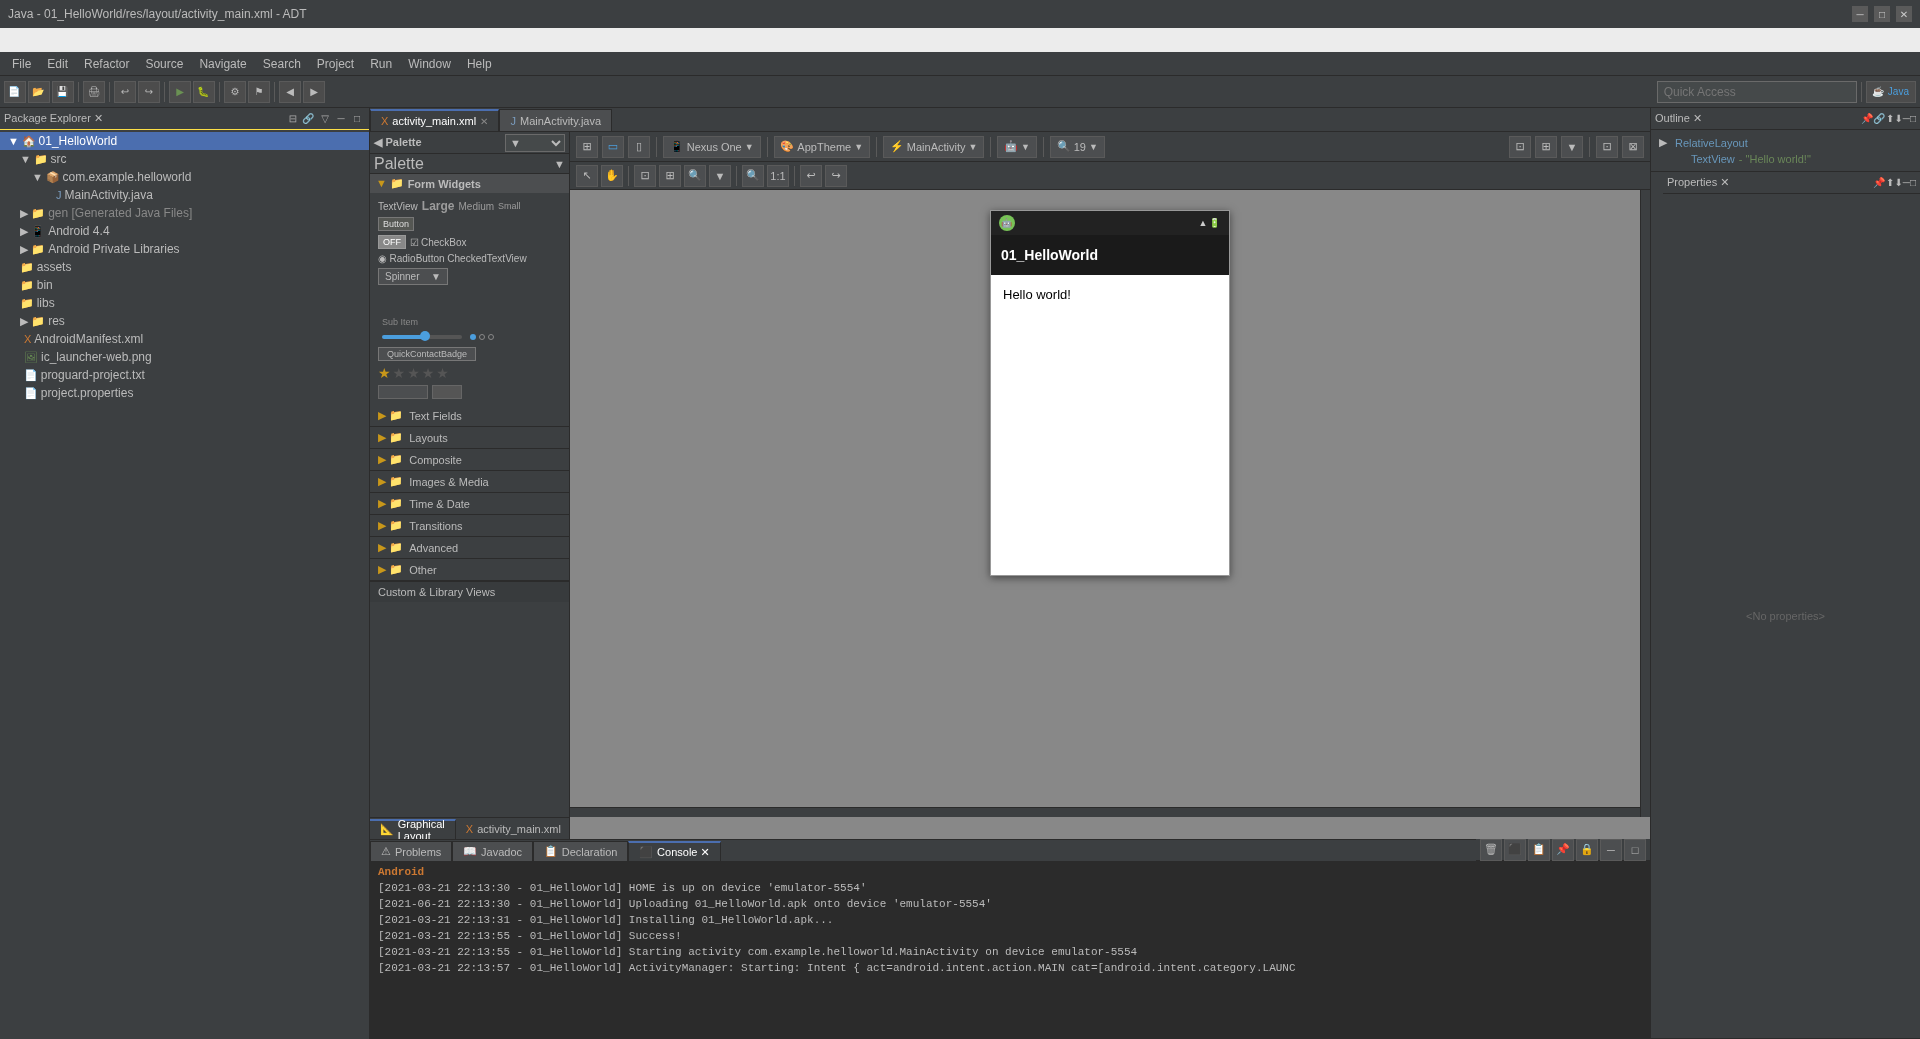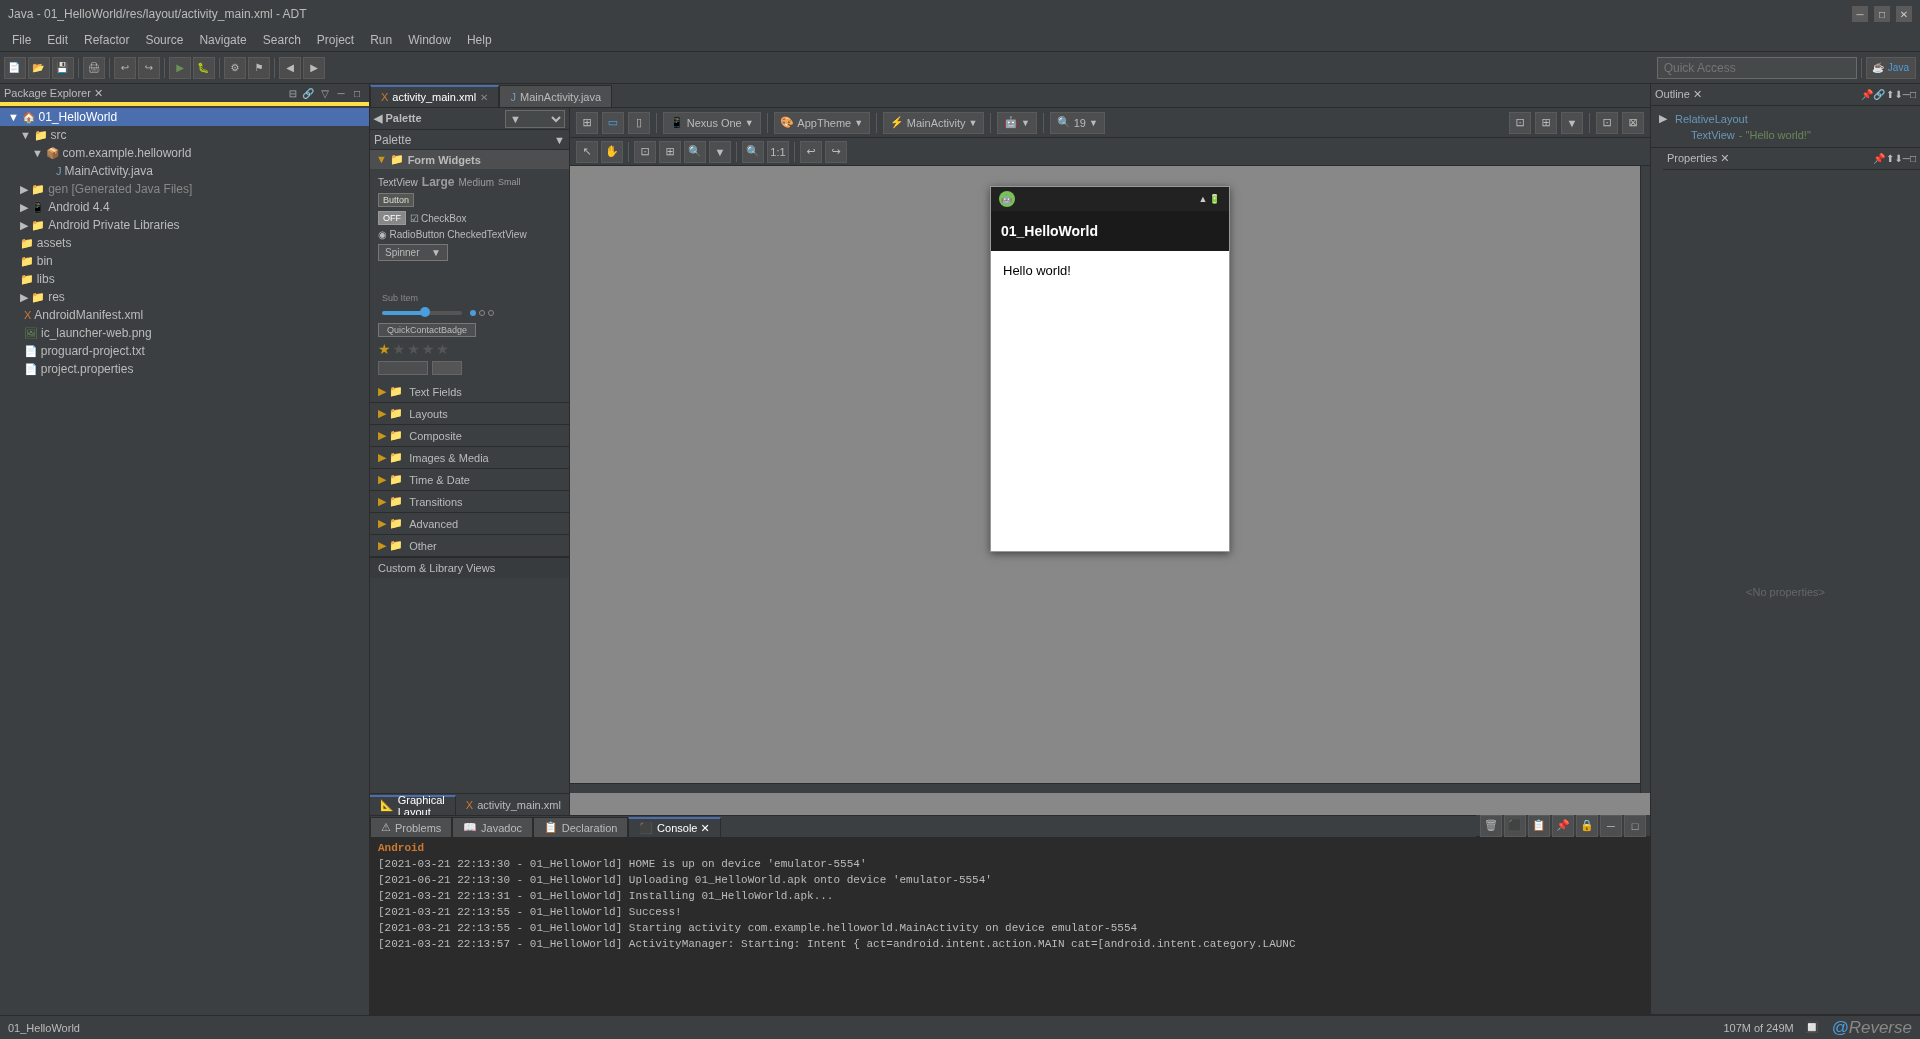--- a/index.html
+++ b/index.html
@@ -5,40 +5,40 @@
     * { box-sizing: border-box; margin: 0; padding: 0; }
     body { font-family: 'Segoe UI', Arial, sans-serif; font-size: 12px; background: #ECECEC; color: #000; overflow: hidden; width: 1920px; height: 1039px; }
 
     
     #title-bar { height: 28px; background: #3C3F41; color: #BBBBBB; display: flex; align-items: center; padding: 0 8px; font-size: 12px; }
     #title-bar .title { flex: 1; }
     #title-bar .win-controls { display: flex; gap: 6px; }
     #title-bar .win-btn { width: 16px; height: 16px; background: #5A5A5A; border: none; color: #CCC; cursor: pointer; font-size: 10px; display: flex; align-items: center; justify-content: center; }
 
     
-    #menu-bar { height: 24px; background: #3C3F41; color: #BBBBBB; display: flex; align-items: center; padding: 0 4px; border-bottom: 1px solid #2B2B2B; }
+    #menu-bar { height: 24px; background: #3C3F41; color: #BBBBBB; display: flex; align-items: center; padding: 0 4px; border-bottom: 1px solid #2B2B2B; margin-top: 24px; }
     #menu-bar .menu-item { padding: 2px 8px; cursor: pointer; font-size: 12px; }
 
     
     #toolbar { height: 32px; background: #3C3F41; display: flex; align-items: center; padding: 0 4px; gap: 2px; border-bottom: 1px solid #2B2B2B; }
     .tb-btn { width: 22px; height: 22px; background: #4C4C4C; border: 1px solid #5A5A5A; color: #BBBBBB; cursor: pointer; font-size: 10px; display: flex; align-items: center; justify-content: center; }
     .tb-sep { width: 1px; height: 20px; background: #5A5A5A; margin: 0 2px; }
     .quick-access-input { background: #45494A; border: 1px solid #6A6A6A; color: #BBBBBB; height: 22px; width: 200px; padding: 0 6px; font-size: 12px; }
 
     
     #main { display: flex; height: calc(1039px - 28px - 24px - 32px - 24px); }
 
     
     #status-bar { height: 24px; background: #3C3F41; color: #BBBBBB; display: flex; align-items: center; padding: 0 8px; font-size: 11px; border-top: 1px solid #2B2B2B; }
     #status-bar .left { flex: 1; }
     #status-bar .right { display: flex; align-items: center; gap: 12px; }
 
     
     #package-explorer { width: 370px; min-width: 370px; background: #3C3F41; border-right: 1px solid #2B2B2B; display: flex; flex-direction: column; }
-    .panel-header { height: 22px; background: #3C3F41; display: flex; align-items: center; padding: 0 4px; border-bottom: 4px solid #fde047; color: #BBBBBB; font-size: 11px; }
+    .panel-header { height: 22px; background: #3C3F41; display: flex; align-items: center; padding: 0 4px; border-bottom: 1px solid #fde047; color: #BBBBBB; font-size: 11px; }
     .panel-header .title { flex: 1; }
     .panel-header .btn { width: 16px; height: 16px; color: #AAAAAA; cursor: pointer; display: flex; align-items: center; justify-content: center; font-size: 10px; }
     .tree-area { flex: 1; overflow-y: auto; padding: 2px 0; background: #3C3F41; }
     .tree-item { display: flex; align-items: center; height: 18px; padding-left: 4px; color: #BBBBBB; cursor: pointer; font-size: 12px; }
     .tree-item .indent { display: inline-block; }
     .tree-item .icon { margin-right: 3px; font-size: 11px; }
     .tree-item .label { white-space: nowrap; }
     .tree-item.selected { background: #4B6EAF; color: #fff; }
     .folder-icon { color: #C8971A; }
     .java-icon { color: #7B9DBF; }
@@ -317,21 +317,21 @@
     <div id="design-area">
 
       <div id="palette-panel">
         <div class="palette-header">
           <span class="palette-title">◀ Palette</span>
           <select class="palette-dropdown">
             <option>▼</option>
           </select>
         </div>
         <div class="palette-header" style="height:20px;">
-          <span style="color:#BBBBBB;font-size:12px;flex:1;">Palette</span>
+          <span style="color:#BBBBBB;font-size:16px;flex:1;">Palette</span>
           <span style="color:#BBBBBB;font-size:11px;cursor:pointer;">▼</span>
         </div>
         <div class="palette-body">
 
           <div class="palette-section-header">
             <span class="folder-bullet" style="color:#C8971A;">▼ 📁</span>
             <span>Form Widgets</span>
           </div>
           <div class="palette-widgets-area">
 

